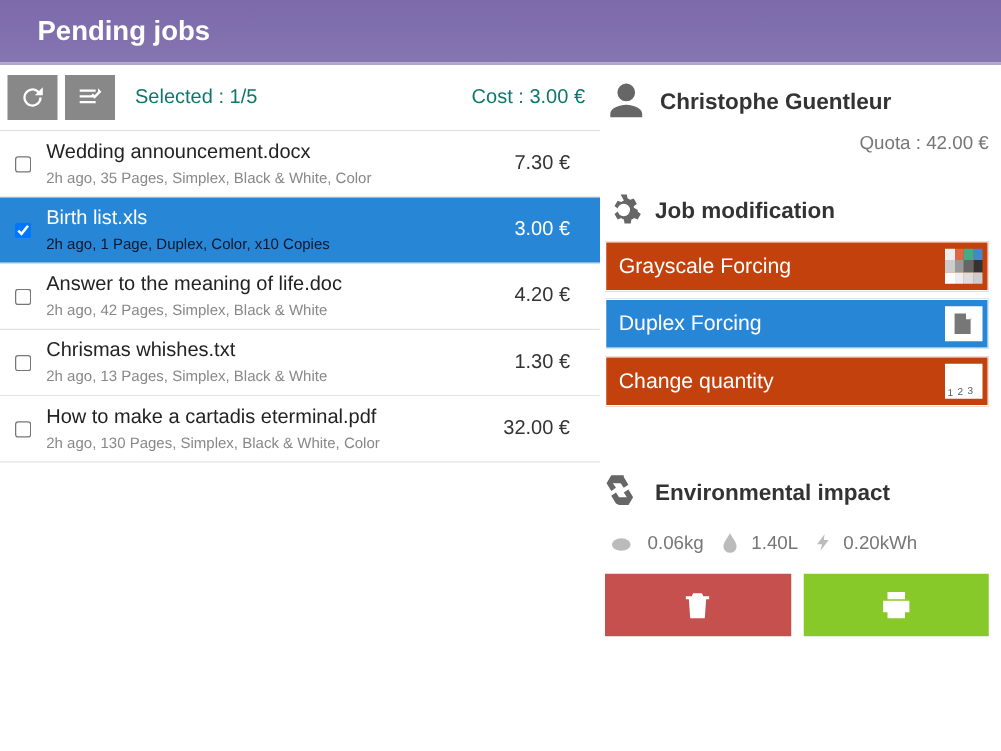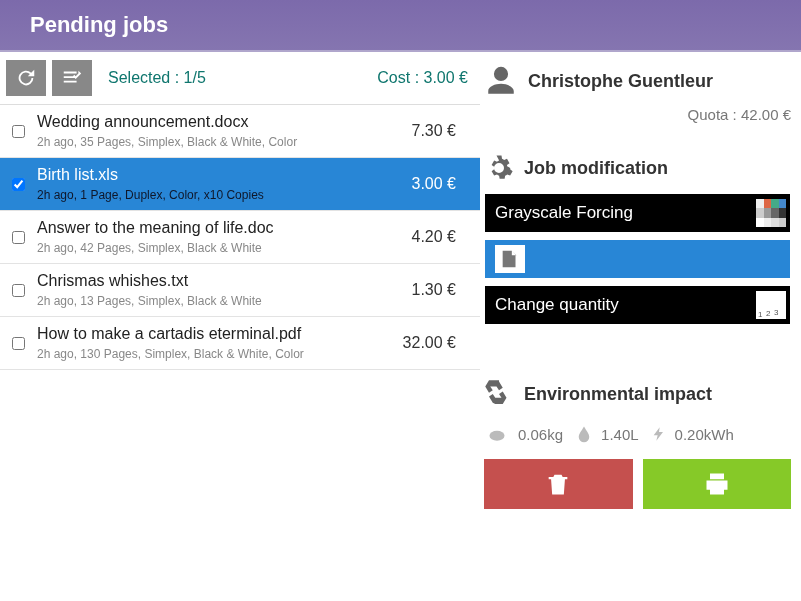--- a/index.html
+++ b/index.html
@@ -90,21 +90,21 @@
     margin-top:8px;
     padding: 4px 0;
   }
   .section-head svg { fill:#666; margin-right:10px; }
   .quota { color:#777; font-size:15px; margin-top:4px;text-align:right; }
 
   .mod-btn {
     display:flex;
     align-items:center;
     justify-content: space-between;
-    background:#000000;
+    background:#c2410c;
     color:#fff;
     font-size:17px;
     padding: 6px 4px 6px 10px;
     margin-top:6px;
     cursor:pointer;
     border: 1px solid #fff;
     height: 40px;
   }
   .mod-btn.active { background:#2886d6; }
   .mod-icon {
@@ -261,20 +261,21 @@
           <div></div>
           <div></div>
           <div></div>
           <div></div>
           <div></div>
           <div></div>
       </div>
     </div>
 
     <div class="mod-btn active">
+      <span>Duplex Forcing</span>
       <div class="mod-icon">
         <svg width="22" height="22" viewBox="0 0 24 24" fill="#777">
             <path d="M4 3h10l4 4v14H4zM14 3v5h5"></path>
           </svg>
       </div>
     </div>
 
     <div class="mod-btn">
       <span>Change quantity</span>
       <div class="mod-icon" style="position:relative;font-size:8px;color:#555">

